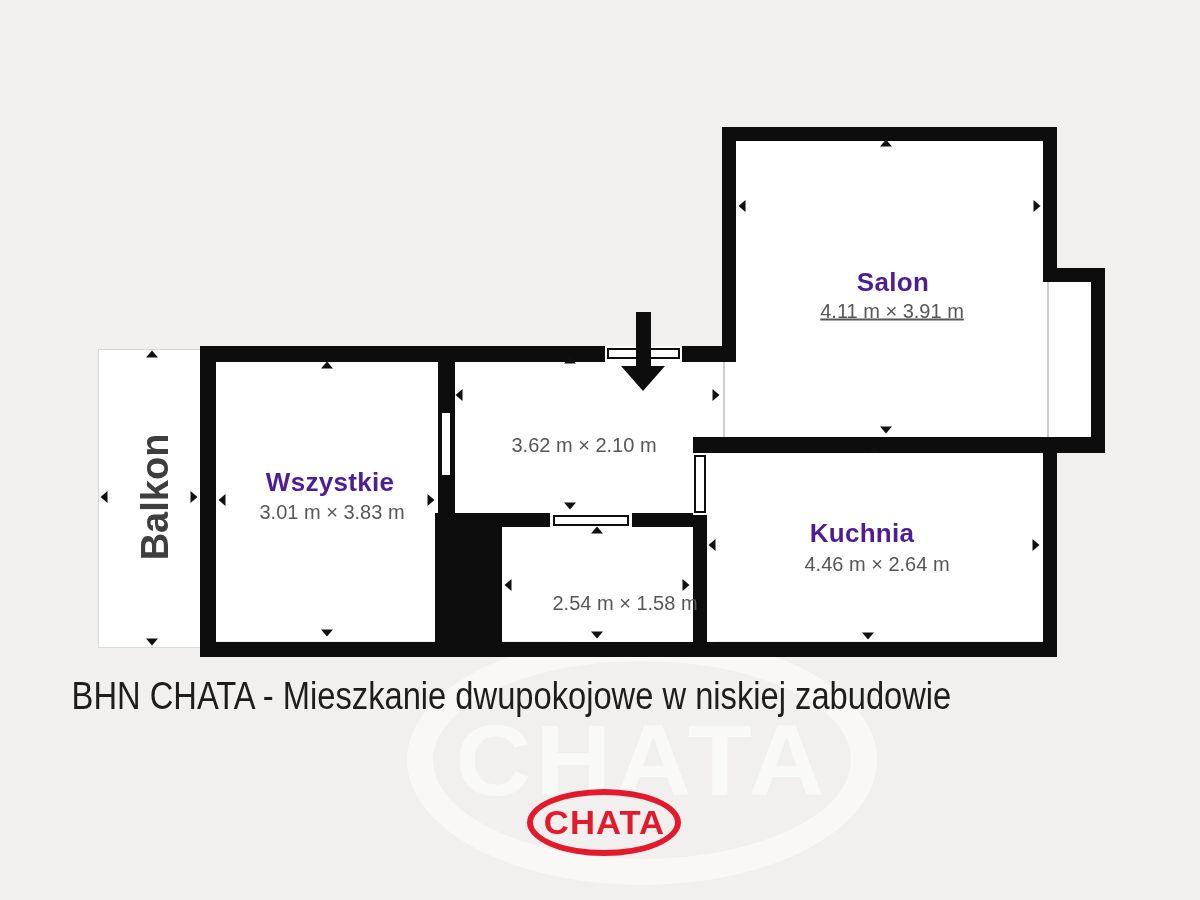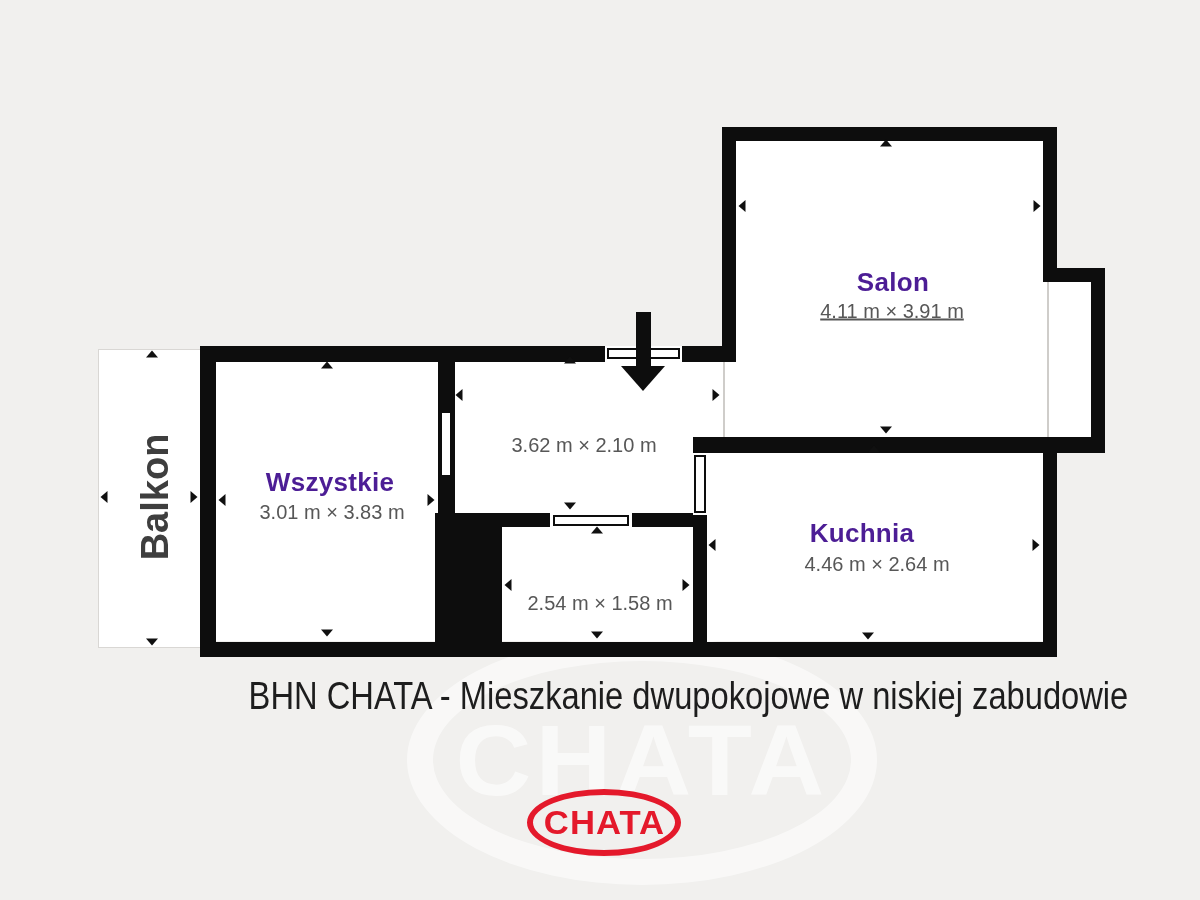--- a/index.html
+++ b/index.html
@@ -23,21 +23,21 @@
 
   .entry-shaft{position:absolute;left:636px;top:312px;width:15px;height:56px;background:#0d0d0d;}
   .entry-head{position:absolute;left:621px;top:366px;width:0;height:0;
     border-left:22px solid transparent;border-right:22px solid transparent;border-top:25px solid #0d0d0d;}
 
   .wm-ellipse{position:absolute;left:407px;top:635px;width:470px;height:250px;border:26px solid rgba(255,255,255,.55);
     border-radius:50%;box-sizing:border-box;}
   .wm-text{position:absolute;left:642px;top:760px;transform:translate(-50%,-50%) scaleX(1.05);
     font-size:100px;font-weight:bold;color:rgba(255,255,255,.6);letter-spacing:4px;}
 
-  .title{position:absolute;left:0;top:674px;width:1200px;text-align:right;font-size:38px;line-height:44px;color:#1d1d1d;}
+  .title{position:absolute;left:0;top:674px;width:1200px;text-align:left;font-size:38px;line-height:44px;color:#1d1d1d;}
   .title>span{display:inline-block;transform:scaleX(.86);transform-origin:50% 50%;white-space:nowrap;}
   .subtitle{position:absolute;left:0;top:729px;width:1200px;text-align:center;font-size:23px;line-height:27px;color:#98948f;}
   .subtitle>span{display:inline-block;transform:scaleX(.92);transform-origin:50% 50%;white-space:nowrap;}
 
   .logo{position:absolute;left:527px;top:789px;width:154px;height:67px;border:6px solid #e4192b;border-radius:50%;
     box-sizing:border-box;display:flex;align-items:center;justify-content:center;}
   .logo-text{font-size:34px;font-weight:bold;color:#e4192b;letter-spacing:1px;transform:scaleX(1.02);}
 </style>
 </head>
 <body>
@@ -123,21 +123,21 @@
   <div class="rdims" style="left:892px;top:311px;text-decoration:underline;">4.11 m × 3.91 m</div>
 
   <div class="rdims" style="left:584px;top:445px;">3.62 m × 2.10 m</div>
 
   <div class="rname" style="left:330px;top:482px;">Wszystkie</div>
   <div class="rdims" style="left:332px;top:512px;">3.01 m × 3.83 m</div>
 
   <div class="rname" style="left:862px;top:533px;">Kuchnia</div>
   <div class="rdims" style="left:877px;top:552px;margin-top:12px;">4.46 m × 2.64 m</div>
 
-  <div class="rdims" style="left:600px;top:603px;text-align:center;">2.54 m × 1.58 m</div>
+  <div class="rdims" style="left:625px;top:603px;text-align:center;">2.54 m × 1.58 m</div>
 
   <div class="balkon-label" style="left:155px;top:497px;">Balkon</div>
 
   <div class="title">
     <span>BHN CHATA - Mieszkanie dwupokojowe w niskiej zabudowie</span>
   </div>
 
   <div class="logo">
     <span class="logo-text">CHATA</span>
   </div>

